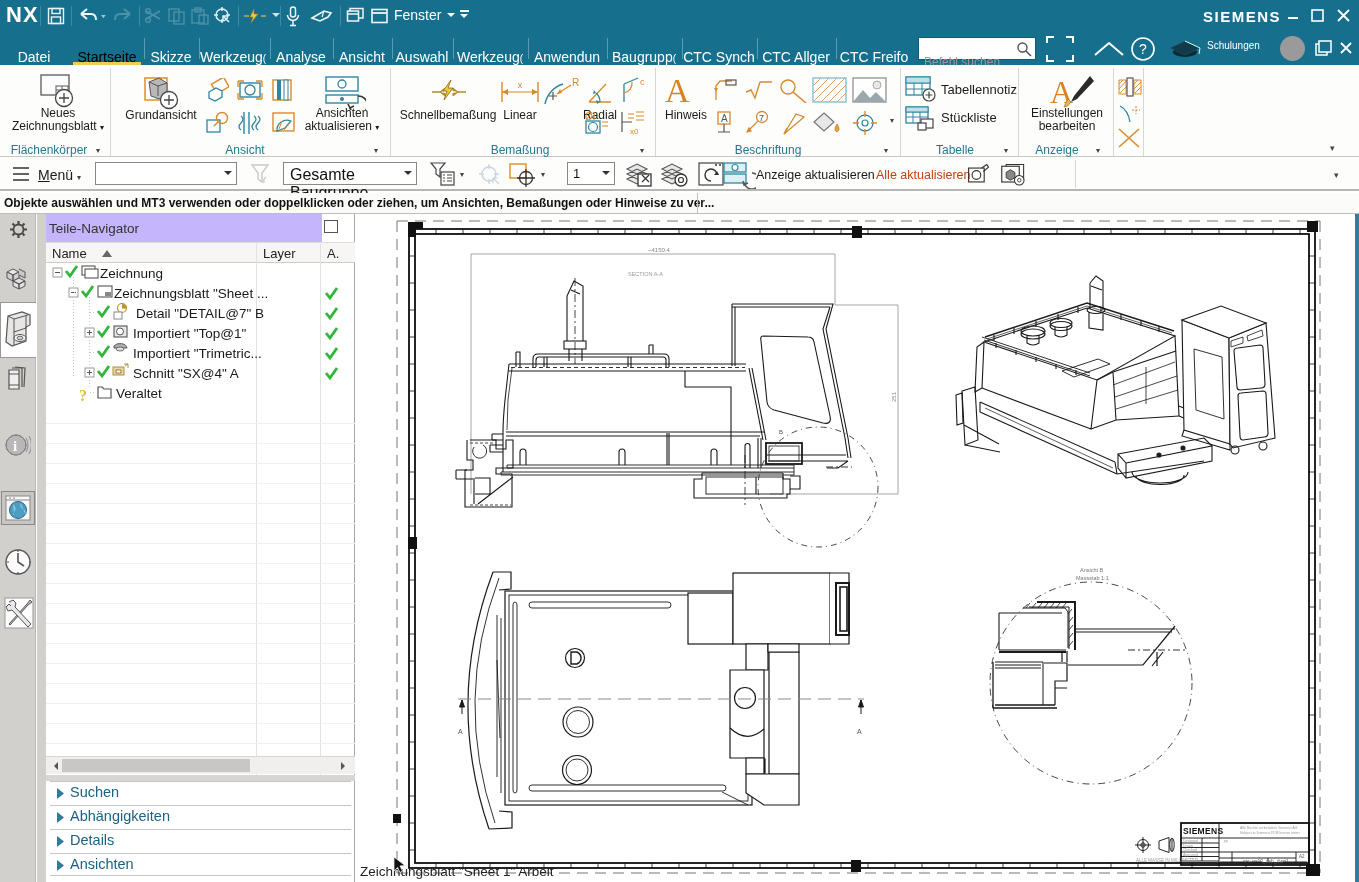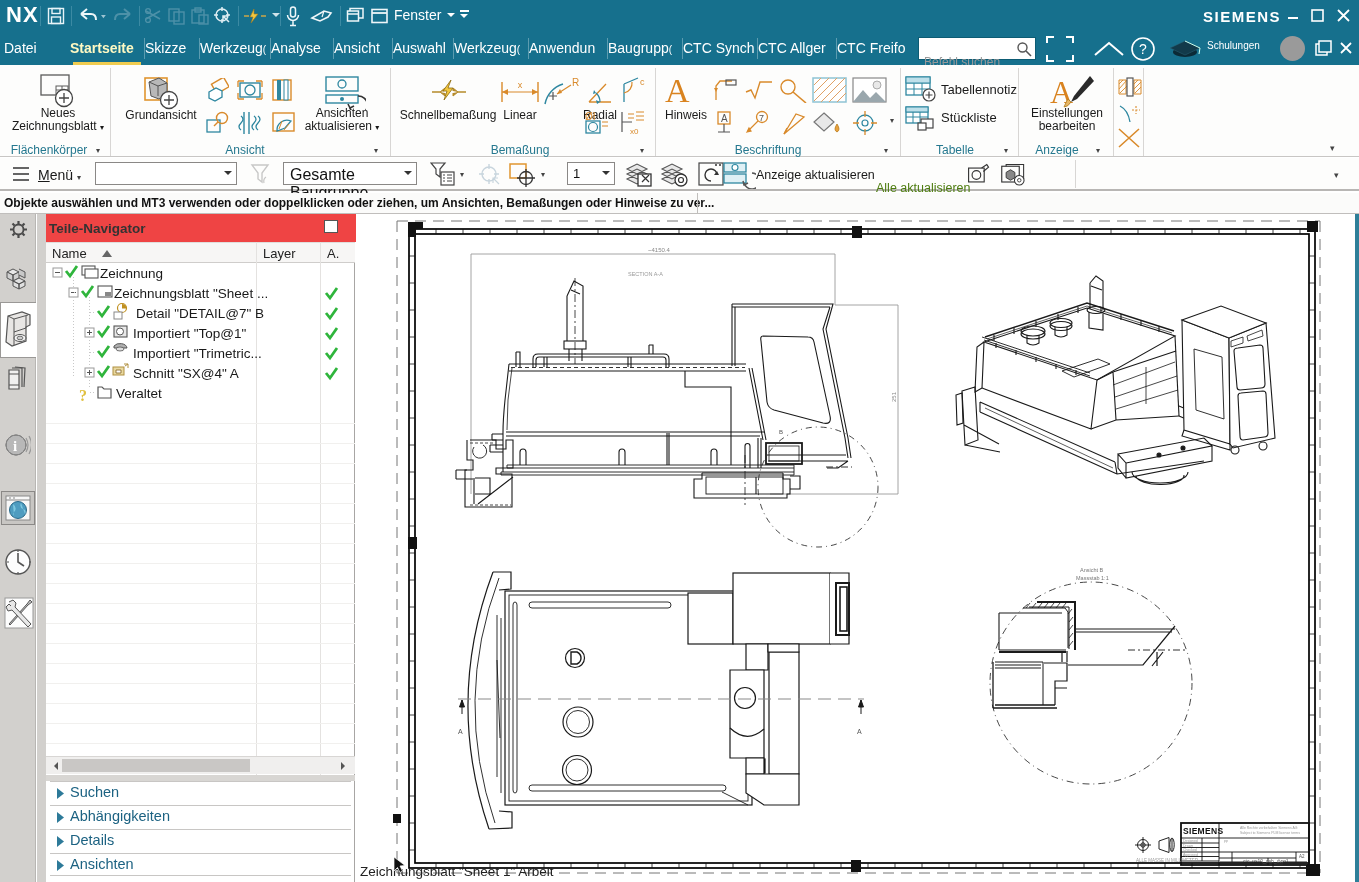--- a/index.html
+++ b/index.html
@@ -9,21 +9,21 @@
 .tabrow { position:absolute; left:0; top:32px; width:1359px; height:33px; background:#16708d; }
 .ribbon { position:absolute; left:0; top:65px; width:1359px; height:92px; background:#fdfdfc; border-bottom:1px solid #c8c6c4; }
 .toolbar { position:absolute; left:0; top:158px; width:1359px; height:33px; background:#fdfdfc; border-bottom:2px solid #b8b6b4; }
 .cuebar { position:absolute; left:0; top:193px; width:1359px; height:21px; background:#fbfbfa; border-bottom:1px solid #c0bebc; }
 .main { position:absolute; left:0; top:214px; width:1359px; height:668px; }
 .sidebar { position:absolute; left:0; top:0; width:36px; height:668px; background:#d2d0cd; border-right:1px solid #b8b6b3; }
 .resizer { position:absolute; left:37px; top:0; width:9px; height:668px; background:#d2d0cd; }
 .navpanel { position:absolute; left:46px; top:0; width:309px; height:668px; background:#fff; border-right:1px solid #a8a6a4; }
 .canvas { position:absolute; left:356px; top:0; width:1003px; height:668px; background:#fff; }
 .tb-title { position:absolute; top:5px; font-size:13px; color:#fff; }
-.tab { position:absolute; top:0; height:33px; line-height:32px; font-size:14px; color:#fff; text-align:left; }
+.tab { position:absolute; top:9px; height:33px; line-height:32px; font-size:14px; color:#fff; text-align:center; }
 .tabsep { position:absolute; top:6px; width:1px; height:21px; background:#5c9cb0; }
 .grouplabel { position:absolute; font-size:12px; color:#25788f; text-align:center; }
 .gsep { position:absolute; top:68px; width:1px; height:88px; background:#d8d6d4; }
 .biglabel { position:absolute; font-size:12px; color:#1a1a1a; text-align:center; line-height:13px; }
 svg { display:block; }
 .icon { position:absolute; }
 </style>
 </head>
 <body>
 
@@ -99,21 +99,21 @@
   <svg class="icon" style="left:1311px;top:9px" width="13" height="13" viewBox="0 0 13 13">
       <rect x="1" y="1" width="11" height="11" fill="none" stroke="#fff" stroke-width="1.6"></rect>
     </svg>
   <svg class="icon" style="left:1337px;top:9px" width="13" height="13" viewBox="0 0 13 13">
       <path d="M1,1 L12,12 M12,1 L1,12" stroke="#fff" stroke-width="1.8"></path>
     </svg>
 </div>
 
 <div class="tabrow">
   <div class="tab" style="left:4px;width:60px;">Datei</div>
-  <div class="tab" style="left:70px;width:74px;color:#fef9c3;font-weight:bold;">Startseite</div>
+  <div class="tab" style="left:70px;width:74px;color:#000000;">Startseite</div>
   <div style="position:absolute;left:73px;top:30px;width:68px;height:3px;background:#f0cc50;"></div>
   <div class="tabsep" style="left:144px;"></div>
   <div class="tab" style="left:145px;width:52px;">Skizze</div>
   <div class="tabsep" style="left:199px;"></div>
   <div class="tab" style="left:200px;width:66px;">Werkzeug<span style="font-size:10px">(</span></div>
   <div class="tabsep" style="left:270px;"></div>
   <div class="tab" style="left:271px;width:60px;">Analyse</div>
   <div class="tabsep" style="left:333px;"></div>
   <div class="tab" style="left:334px;width:56px;">Ansicht</div>
   <div class="tabsep" style="left:392px;"></div>
@@ -426,21 +426,21 @@
     <path d="M20,10 l2,4 -5,0 z" fill="#333"></path>
   </svg>
   <svg class="icon" style="left:722px;top:161px" width="34" height="28" viewBox="0 0 34 28">
     <rect x="2" y="2" width="22" height="9" fill="#dff0f5" stroke="#2e87a0" stroke-width="1.3"></rect>
     <circle cx="13" cy="6.5" r="3" fill="#fff" stroke="#2e87a0" stroke-width="1.1"></circle>
     <rect x="2" y="13" width="22" height="9" fill="#dff0f5" stroke="#2e87a0" stroke-width="1.3"></rect>
     <path d="M30,12 a8,8 0 1 1 -8,10" fill="none" stroke="#555" stroke-width="1.5"></path>
     <path d="M21,20 l1,4 4,-2" fill="none" stroke="#555" stroke-width="1.5"></path>
   </svg>
   <div style="position:absolute;left:756px;top:168px;font-size:12.5px;color:#1a1a1a;">Anzeige aktualisieren</div>
-  <div style="position:absolute;left:876px;top:181px;font-size:12.5px;color:#4d7c0f;">Alle aktualisieren</div>
+  <div style="position:absolute;left:876px;top:168px;font-size:12.5px;color:#c2410c;">Alle aktualisieren</div>
   <svg class="icon" style="left:966px;top:161px" width="26" height="28" viewBox="0 0 30 28">
     <rect x="3" y="6" width="18" height="16" fill="none" stroke="#333" stroke-width="1.3"></rect>
     <circle cx="12" cy="14" r="5" fill="none" stroke="#333" stroke-width="1.3"></circle>
     <path d="M18,6 l6,-4 2,3 -6,5" fill="none" stroke="#333" stroke-width="1.3"></path>
   </svg>
   <svg class="icon" style="left:1000px;top:161px" width="28" height="28" viewBox="0 0 32 28">
     <rect x="2" y="4" width="20" height="18" fill="none" stroke="#333" stroke-width="1.3"></rect>
     <path d="M7,4 v-2 h20 v16 h-5" fill="none" stroke="#333" stroke-width="1.2"></path>
     <path d="M12,8 l5,3 0,6 -5,3 -5,-3 0,-6 z" fill="#888" stroke="#333" stroke-width="1"></path>
     <circle cx="22" cy="20" r="5.5" fill="#fff" stroke="#333" stroke-width="1.2"></circle>
@@ -501,21 +501,21 @@
       <path d="M14,3 v2 M14,25 v2 M3,15 h2 M25,15 h2" stroke="#555" stroke-width="1.2"></path>
     </svg>
     <svg class="icon" style="left:3px;top:382px" width="32" height="34" viewBox="0 0 32 34">
       <rect x="2" y="2" width="28" height="30" fill="#fdfdfd" stroke="#999" stroke-width="1"></rect>
       <path d="M6,28 L24,8 l3,-4 2,2 -4,3 -18,20 z" fill="#c0c0c0" stroke="#555" stroke-width="1"></path>
       <path d="M6,6 l4,-2 3,3 -1,4 16,17 -3,3 -16,-17 -4,1 -2,-4 3,-3 2,2" fill="#e8e8e8" stroke="#555" stroke-width="1"></path>
     </svg>
   </div>
   <div class="resizer"></div>
   <div class="navpanel" id="navpanel">
-    <div style="position:absolute;left:0;top:0;width:361px;height:28px;background:#ef4444;font-weight:bold;">
+    <div style="position:absolute;left:0;top:0;width:276px;height:28px;background:#c4b5fd;">
       <div style="position:absolute;left:3px;top:7px;font-size:13.5px;color:#333;">Teile-Navigator</div>
       <div style="position:absolute;left:278px;top:6px;width:14px;height:13px;background:#fff;border:1.5px solid #555;"></div>
     </div>
     <div style="position:absolute;left:0;top:28px;width:309px;height:21px;background:#f7f6f5;border-top:1px solid #e0dedc;border-bottom:1px solid #cfcdcb;">
       <div style="position:absolute;left:6px;top:3px;font-size:13px;color:#222;">Name</div>
       <svg style="position:absolute;left:56px;top:7px" width="10" height="7">
           <path d="M5,0 L10,7 L0,7 z" fill="#666"></path>
         </svg>
       <div style="position:absolute;left:217px;top:3px;font-size:13px;color:#222;">Layer</div>
       <div style="position:absolute;left:281px;top:3px;font-size:13px;color:#222;">A.</div>

